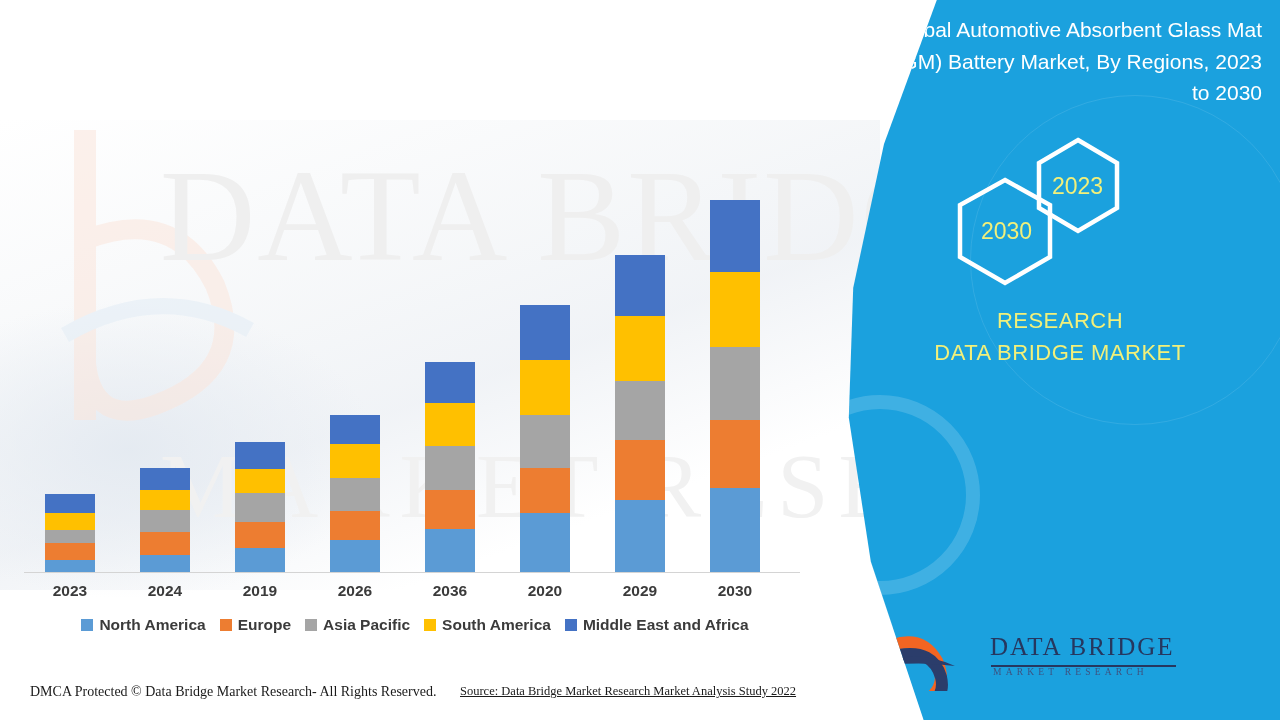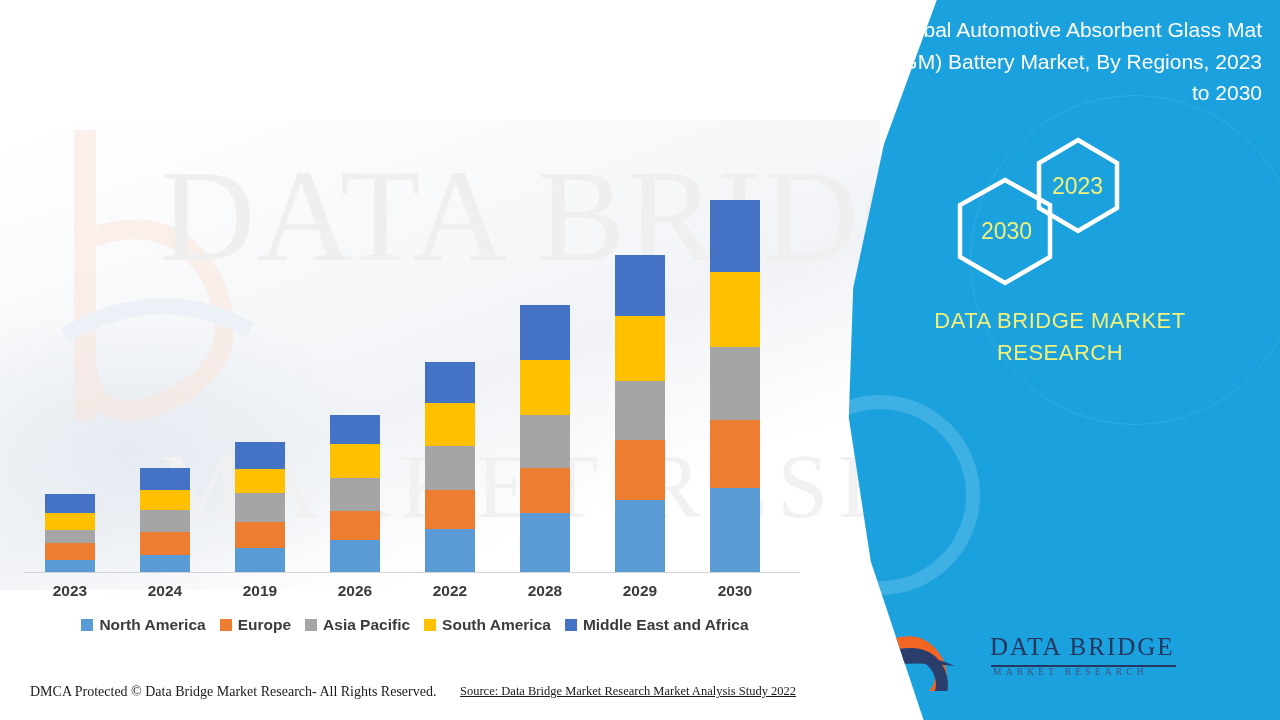--- a/index.html
+++ b/index.html
@@ -220,22 +220,22 @@
             <div class="seg" title="South America 2030: 75" style="background: rgb(255, 192, 0); height: 20.1613%;"></div>
             <div class="seg" title="Middle East and Africa 2030: 72" style="background: rgb(68, 114, 196); height: 19.3548%;"></div>
           </div>
         </div>
       <div class="axis-line"></div>
       <div class="xlabels" id="xlabels">
           <div class="xlab" style="left: 25px;">2023</div>
           <div class="xlab" style="left: 120px;">2024</div>
           <div class="xlab" style="left: 215px;">2019</div>
           <div class="xlab" style="left: 310px;">2026</div>
-          <div class="xlab" style="left: 405px;">2022</div>
-          <div class="xlab" style="left: 500px;">2028</div>
+          <div class="xlab" style="left: 405px;">2036</div>
+          <div class="xlab" style="left: 500px;">2020</div>
           <div class="xlab" style="left: 595px;">2029</div>
           <div class="xlab" style="left: 690px;">2030</div>
         </div>
       <div class="legend" id="legend">
           <div class="leg-item">
             <span class="leg-swatch" style="background: rgb(91, 155, 213);"></span>
             <span class="leg-text">North America</span>
           </div>
           <div class="leg-item">
             <span class="leg-swatch" style="background: rgb(237, 125, 49);"></span>
@@ -272,22 +272,22 @@
       <div class="hexwrap">
         <svg viewBox="0 0 250 180" width="250" height="180">
           <polygon points="60,45 105,70 105,122 60,148 15,122 15,70" fill="none" stroke="#ffffff" stroke-width="4.5"></polygon>
           <polygon points="133,5 172,28 172,73 133,96 94,73 94,28" fill="none" stroke="#ffffff" stroke-width="4.5"></polygon>
         </svg>
         <div class="hexlabel" style="left:36px; top:83px;">2030</div>
         <div class="hexlabel" style="left:107px; top:38px;">2023</div>
       </div>
 
       <div class="brand">
+        <div>RESEARCH</div>
         <div>DATA BRIDGE MARKET</div>
-        <div>RESEARCH</div>
       </div>
 
       <div class="logo-block">
         <svg width="110" height="66" viewBox="0 0 110 66">
           <path d="M22 6 L22 56" stroke="#f26522" stroke-width="13" fill="none"></path>
           <path d="M22 22 q34 -14 50 14 q14 32 -22 44 q-28 9 -28 -22" stroke="#f26522" stroke-width="12" fill="none"></path>
           <path d="M34 30 q34 -6 42 22 q6 26 -26 30 q-30 2 -30 -24" stroke="#2b3d6b" stroke-width="12" fill="none"></path>
           <path d="M4 43 q42 -22 86 -2 q-42 -6 -86 2 Z" fill="#2b3d6b"></path>
         </svg>
         <div class="logo-text-main">DATA BRIDGE</div>

